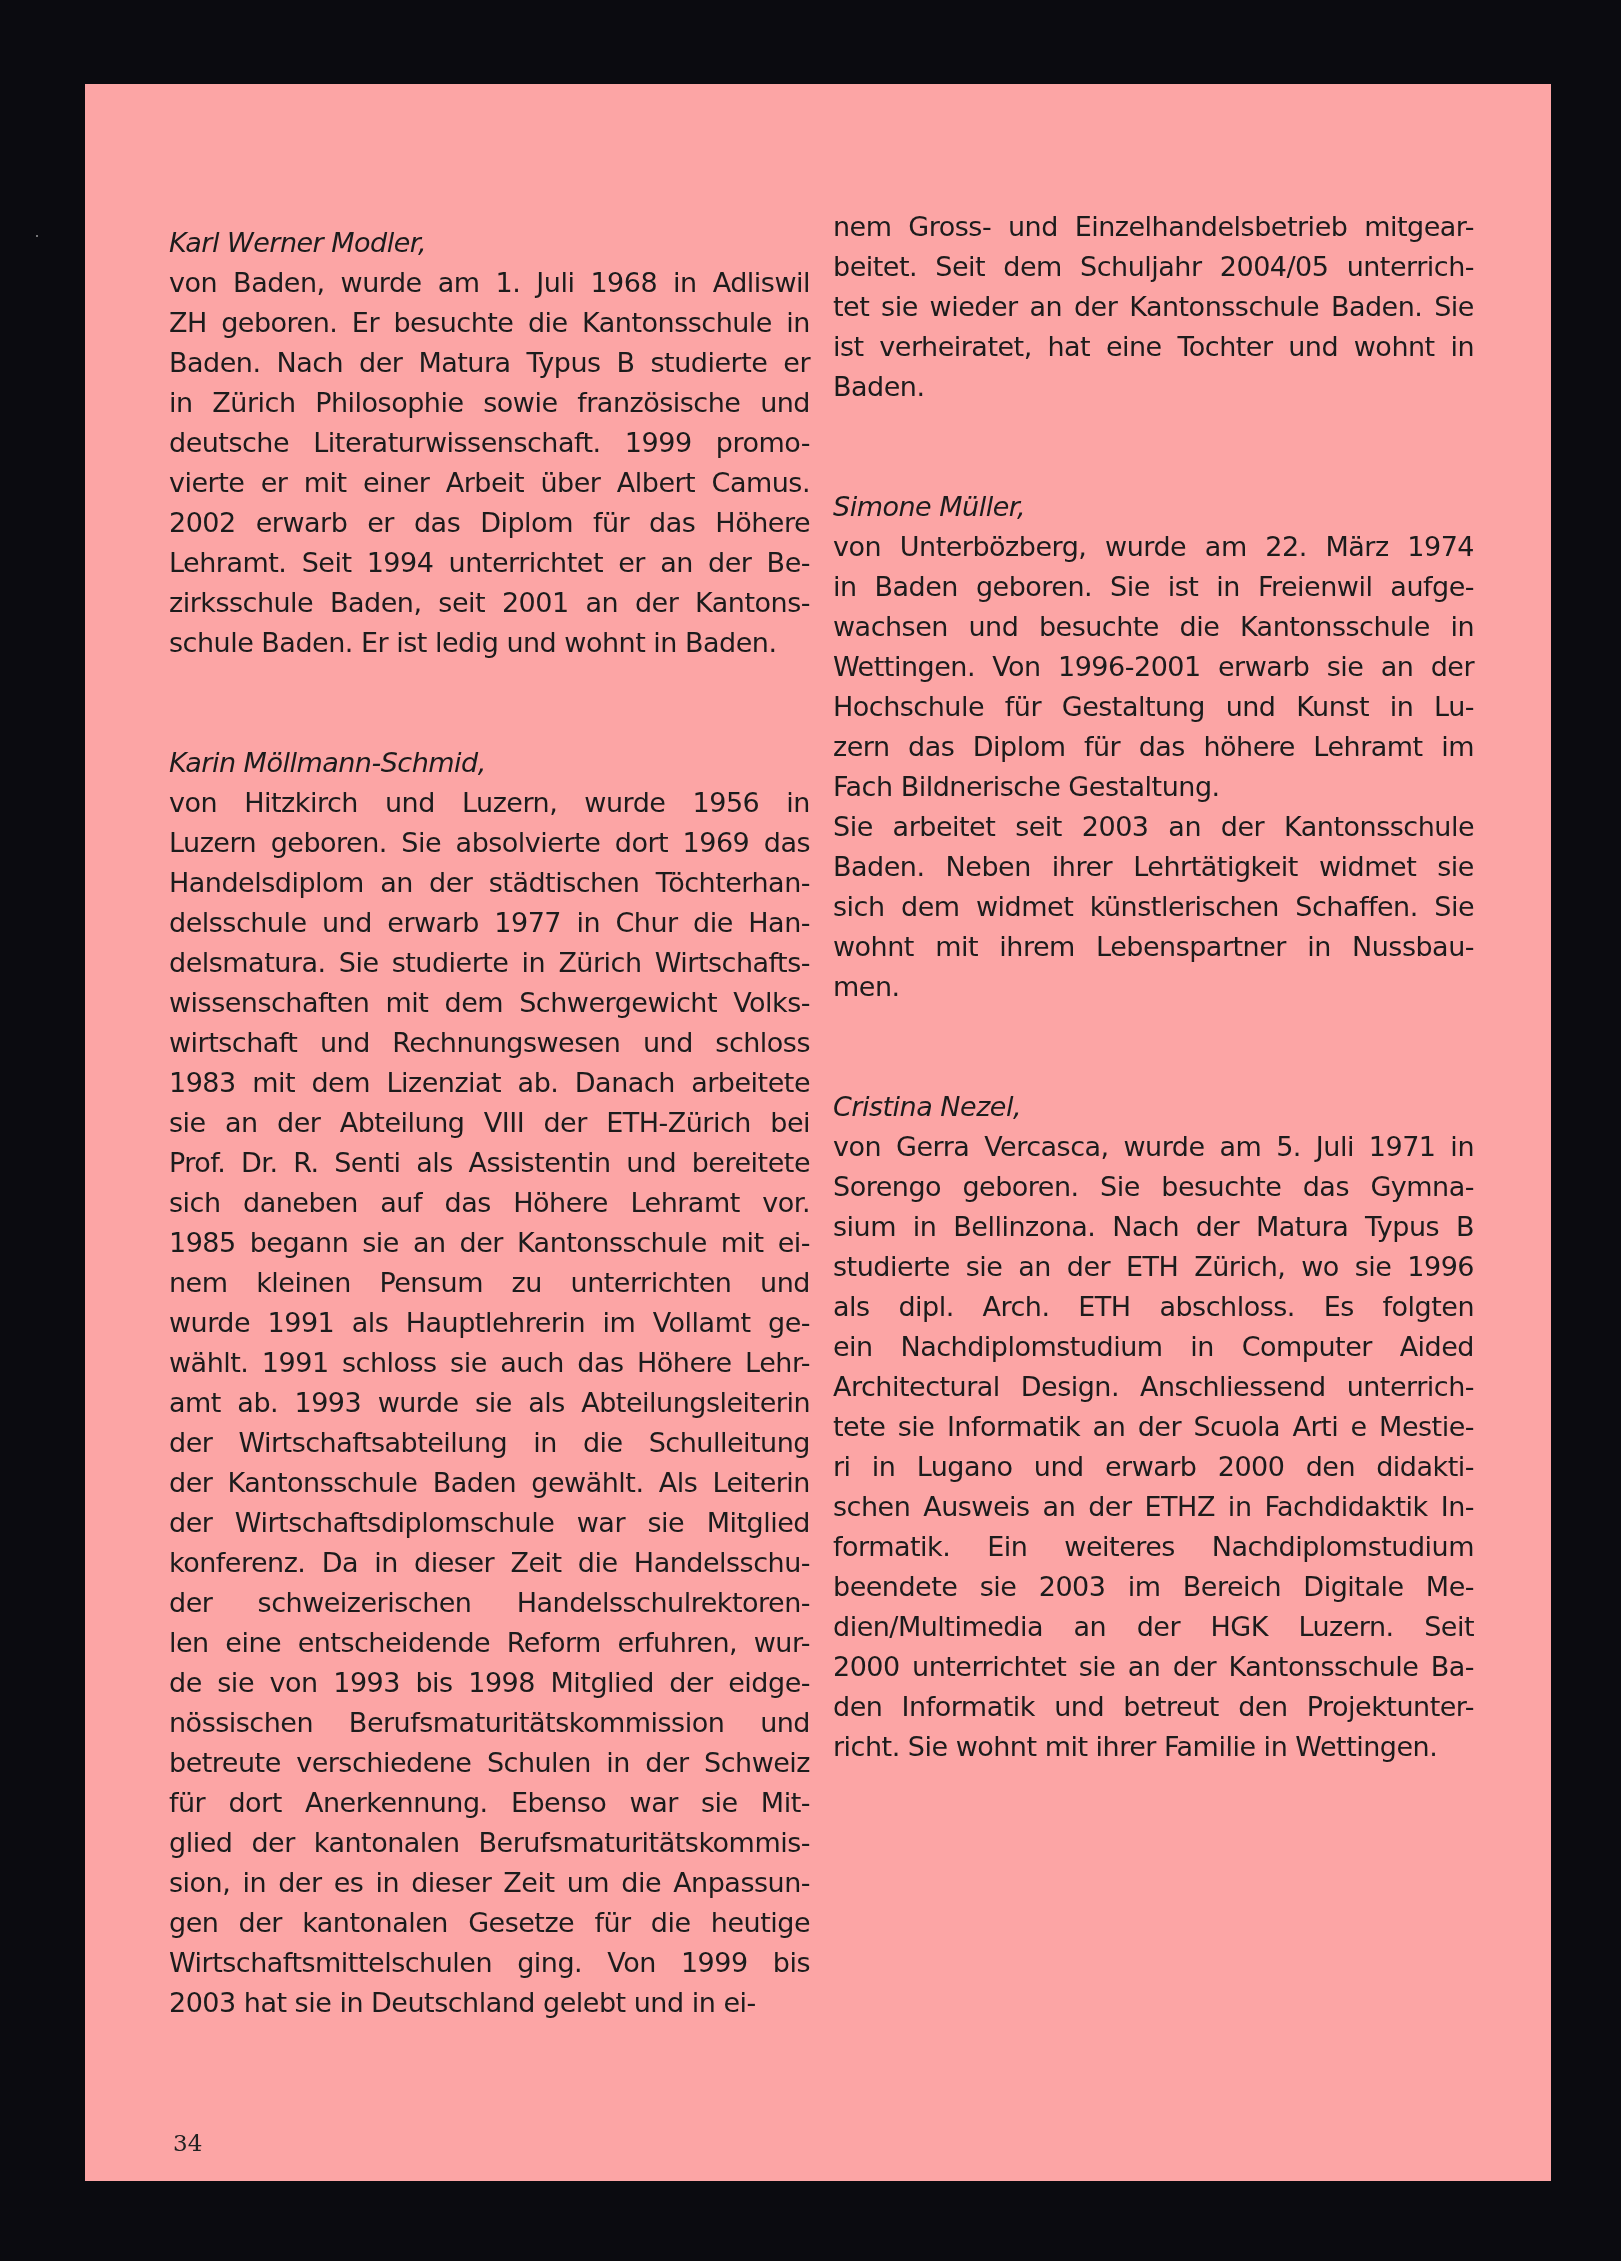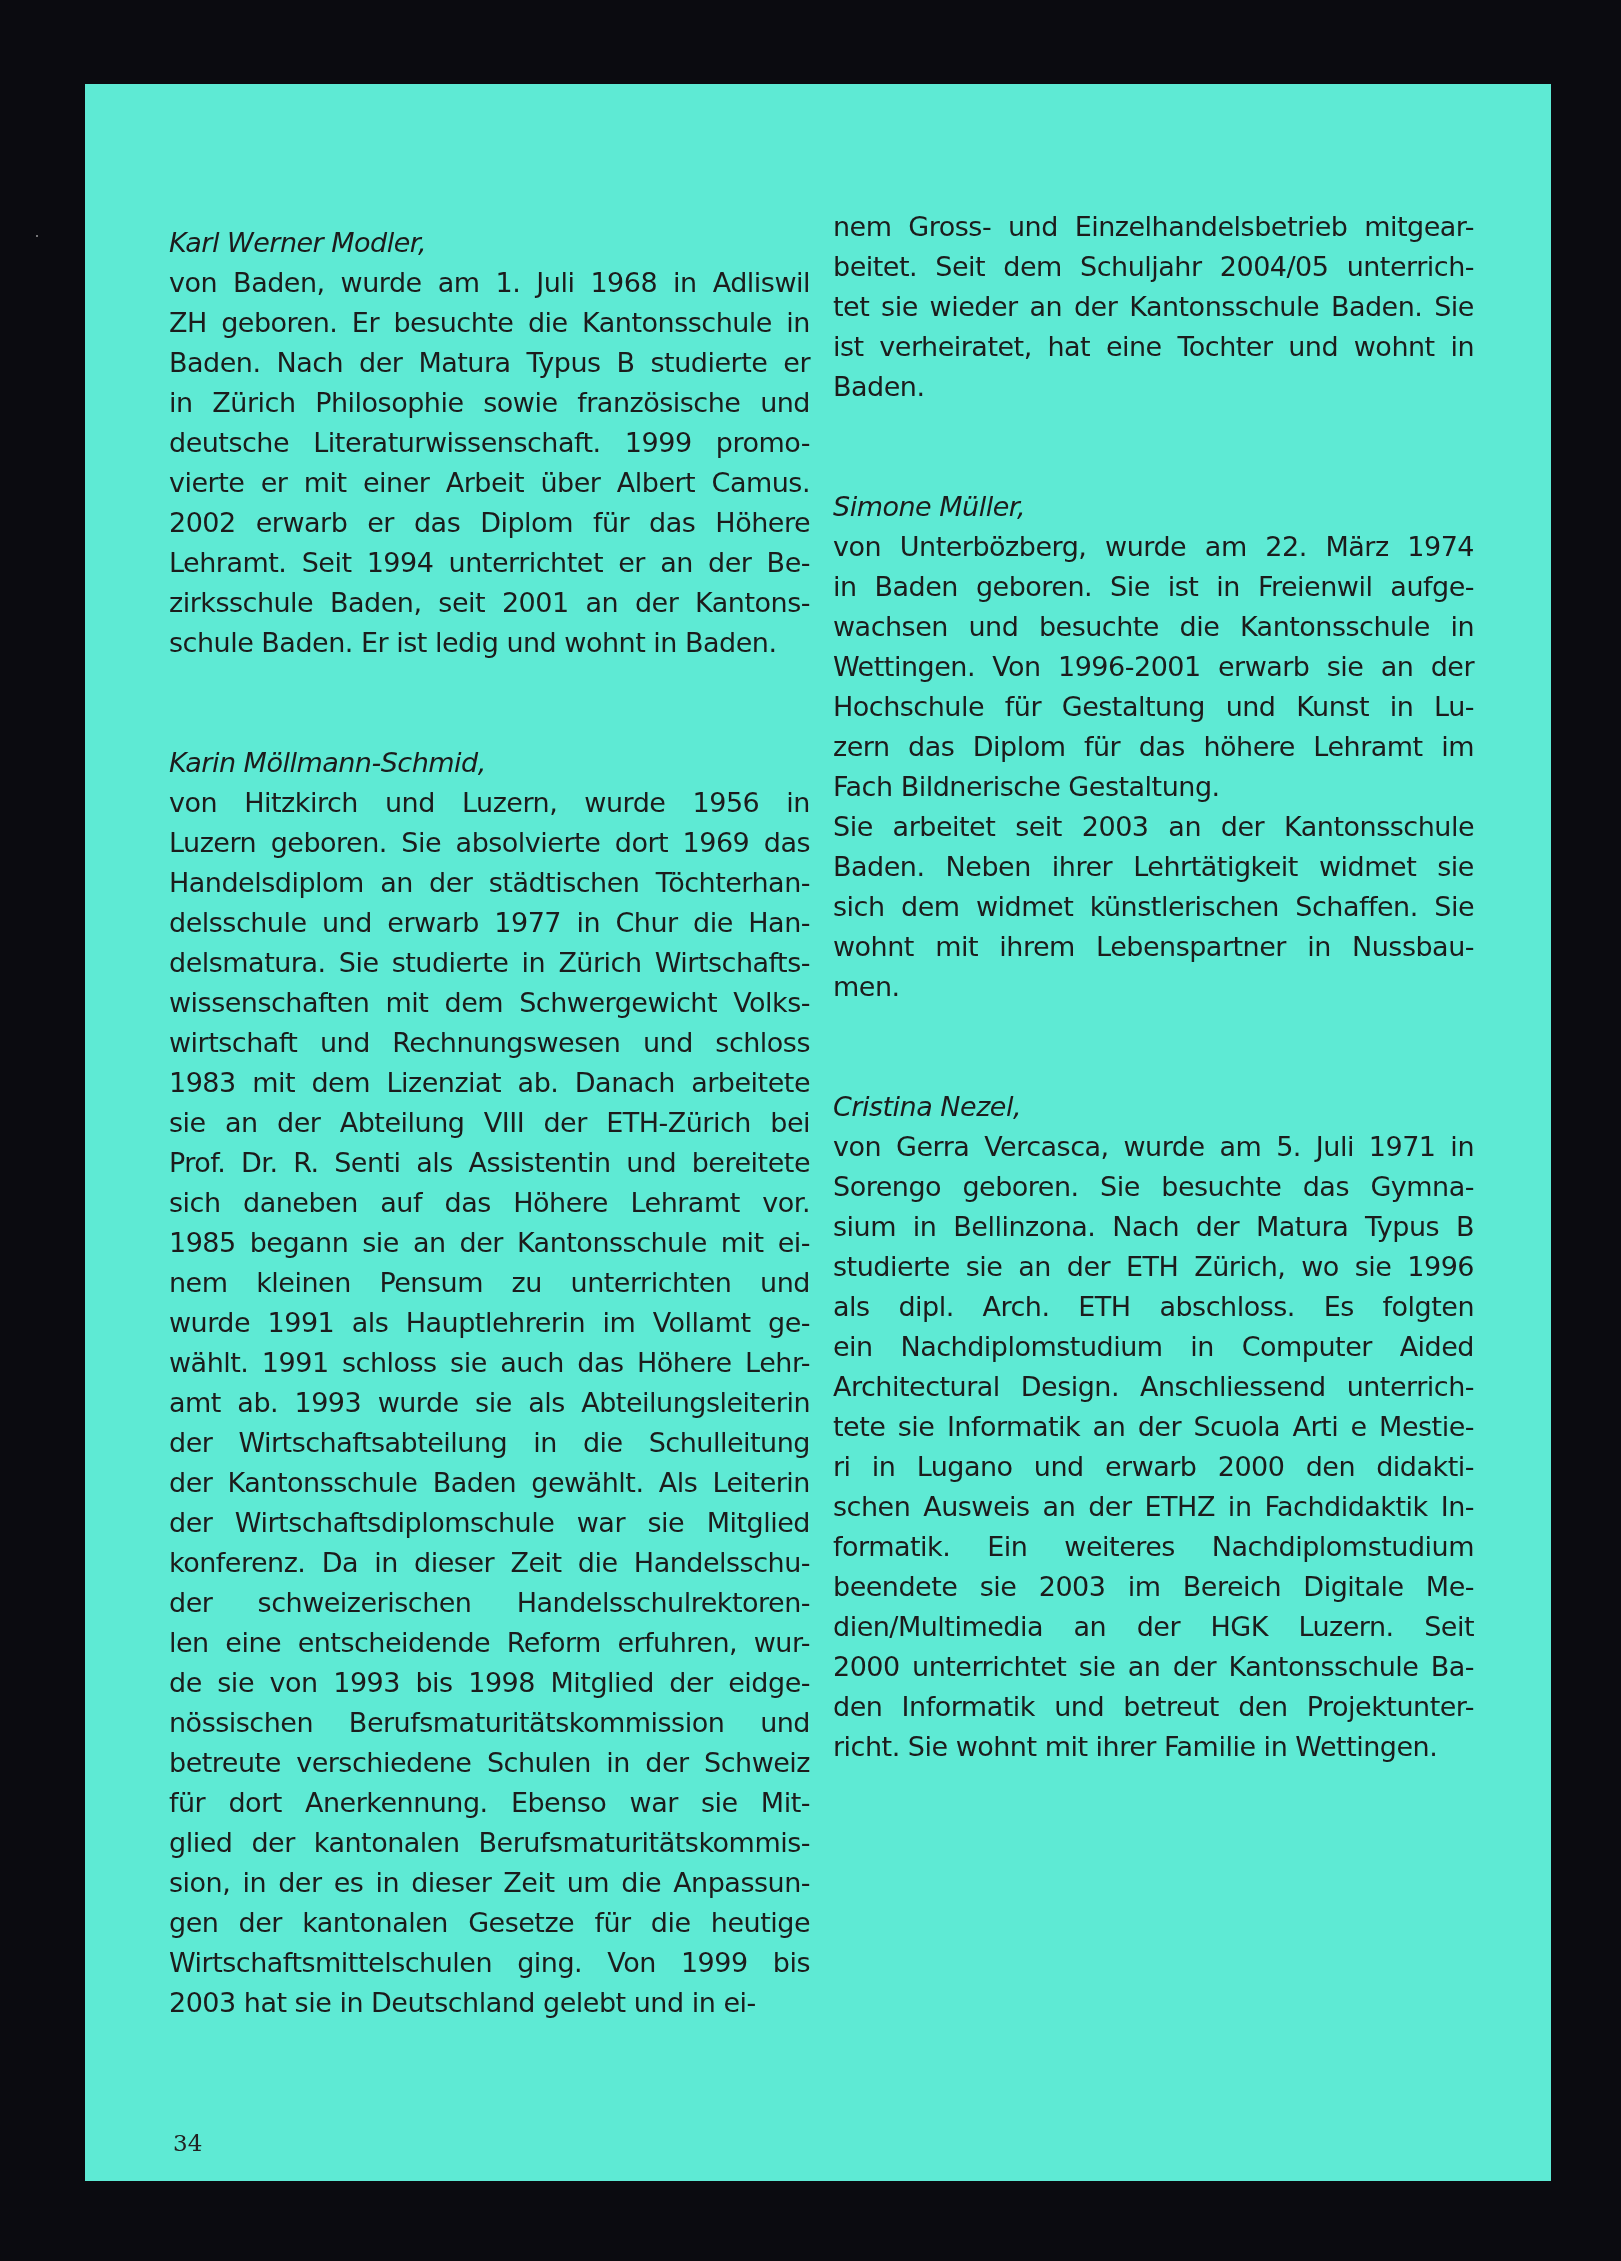--- a/index.html
+++ b/index.html
@@ -7,21 +7,21 @@
       width: 1622px; height: 2261px;
       background: #0b0b10;
       position: relative;
       overflow: hidden;
       font-family: "DejaVu Sans", "Liberation Sans", sans-serif;
     }
     .page {
       position: absolute;
       left: 85px; top: 84px;
       width: 1466px; height: 2097px;
-      background: #5eead4;
+      background: #fca5a5;
     }
     .col {
       position: absolute;
       width: 641px;
       color: #1c1c1c;
       font-size: 27px;
       line-height: 40px;
       letter-spacing: -0.5px;
     }
     .col.left { left: 84px; top: 139px; }

